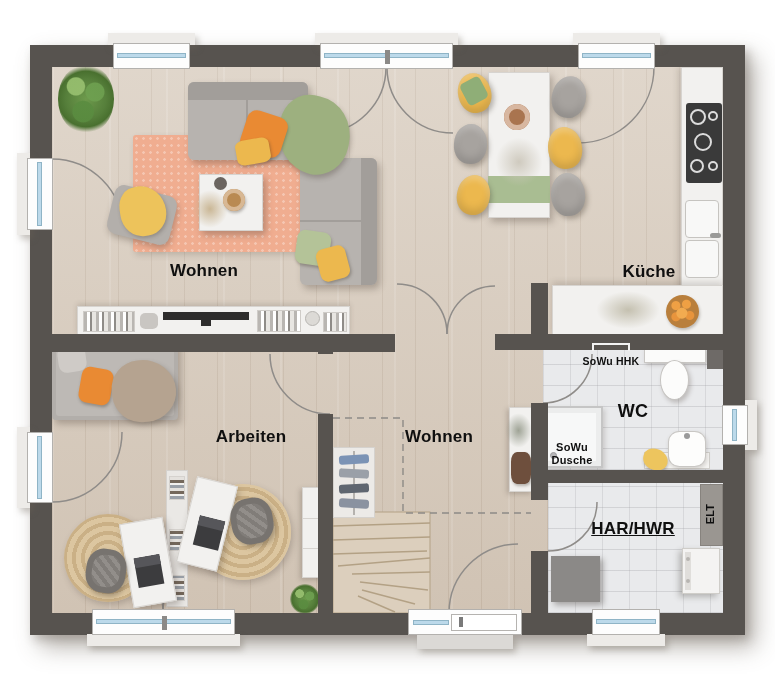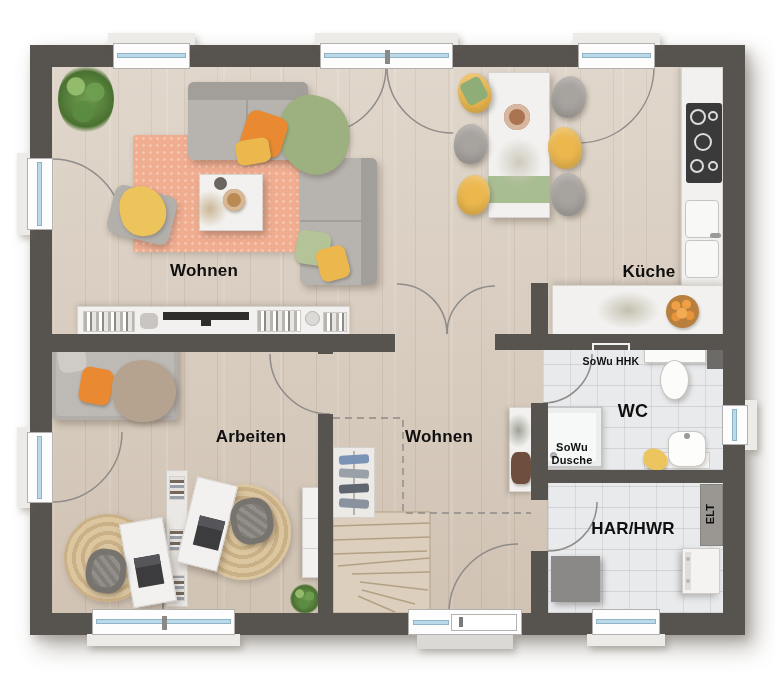--- a/index.html
+++ b/index.html
@@ -257,21 +257,21 @@
     <div class="abs" style="left:4px;top:10px;width:36px;height:5px;background:var(--glass,#bcd9ea);border:1px solid #8fb4c6;"></div>
     <div class="abs" style="left:42px;top:4px;width:66px;height:17px;background:#ffffff;border:1px solid #b5b3b0;"></div>
     <div class="abs" style="left:50px;top:7px;width:4px;height:10px;background:#7a7a7a;"></div>
   </div>
 
   <div class="label room-label" style="left:204px;top:271px;">Wohnen</div>
   <div class="label room-label" style="left:649px;top:272px;">Küche</div>
   <div class="label room-label" style="left:251px;top:437px;">Arbeiten</div>
   <div class="label room-label" style="left:439px;top:437px;">Wohnen</div>
   <div class="label" style="left:633px;top:411px;font-size:18px;">WC</div>
-  <div class="label room-label" style="left:633px;top:529px;">HAR/HWR</div>
+  <div class="label room-label" style="left:633px;top:529px;text-decoration:underline;">HAR/HWR</div>
   <div class="label small-label" style="left:611px;top:361px;font-size:10.5px;">SoWu HHK</div>
   <div class="label small-label" style="left:572px;top:437px;">
     <span class="abs" style="position:static;display:block;margin-top:35px;">SoWu</span>
     <span style="display:block;">Dusche</span>
   </div>
   <div class="label small-label" style="left:711px;top:514px;transform:translate(-50%,-50%) rotate(-90deg);">ELT</div>
 
 </div>
 
 </body></html>

